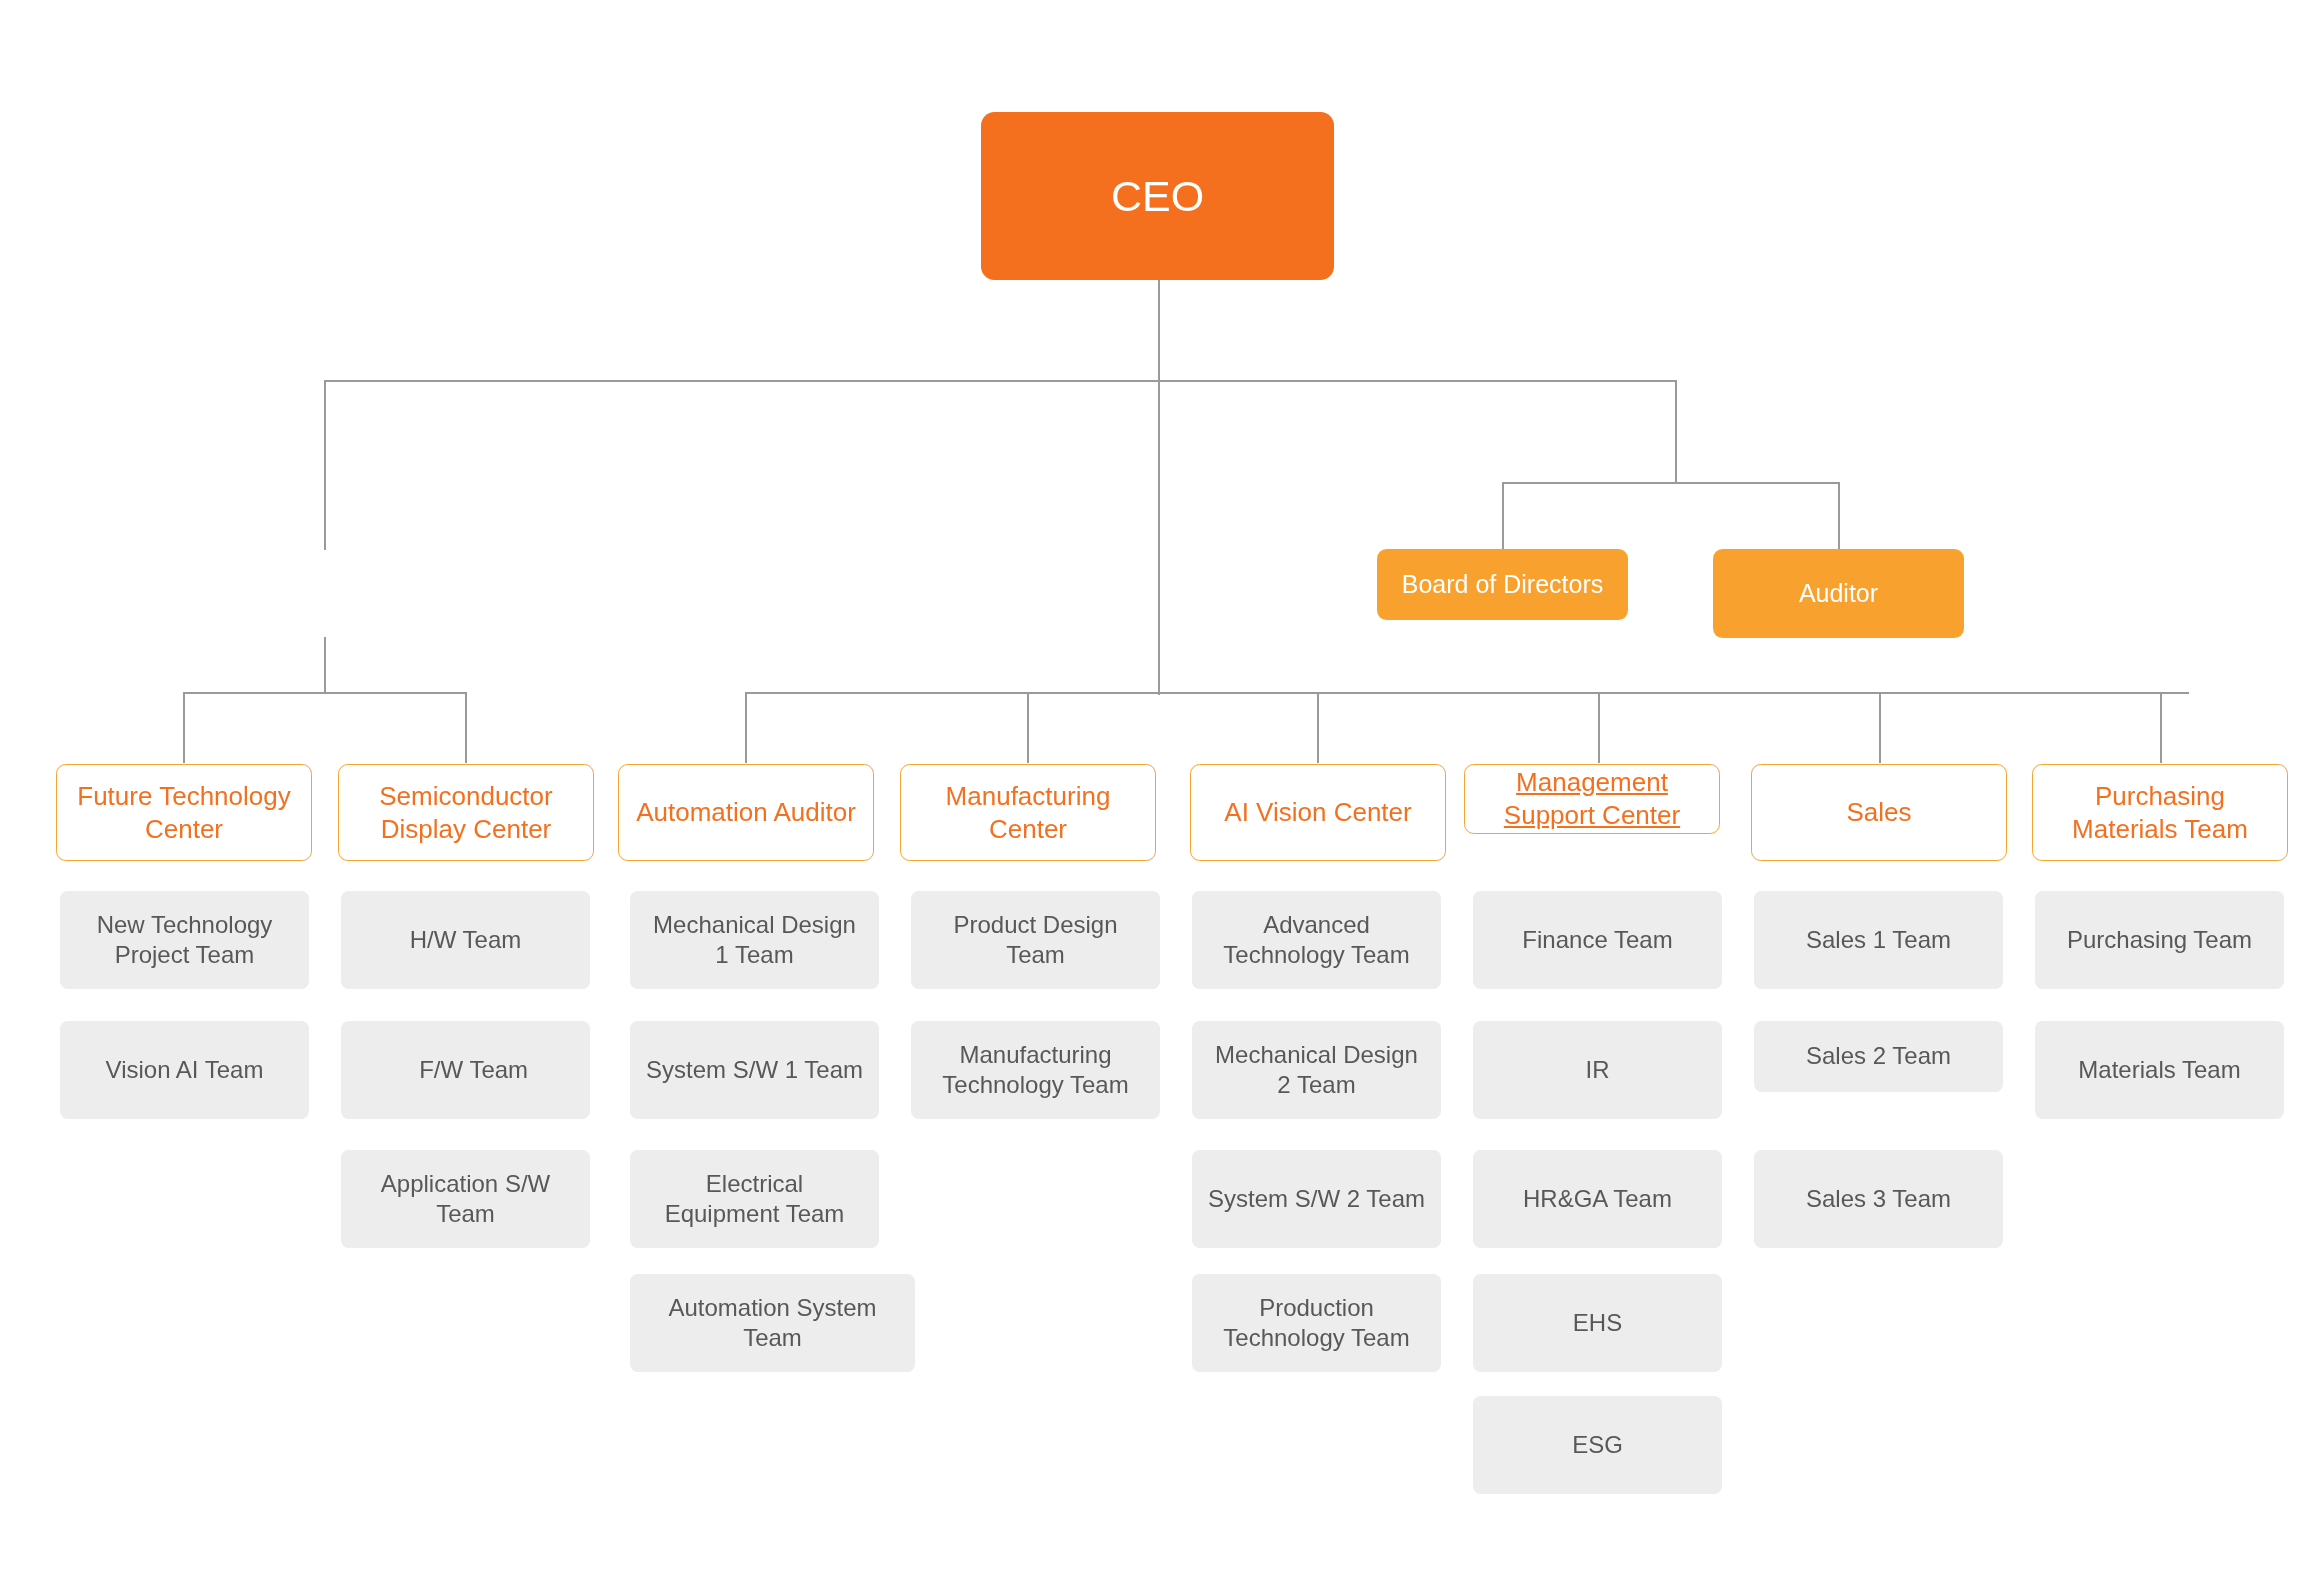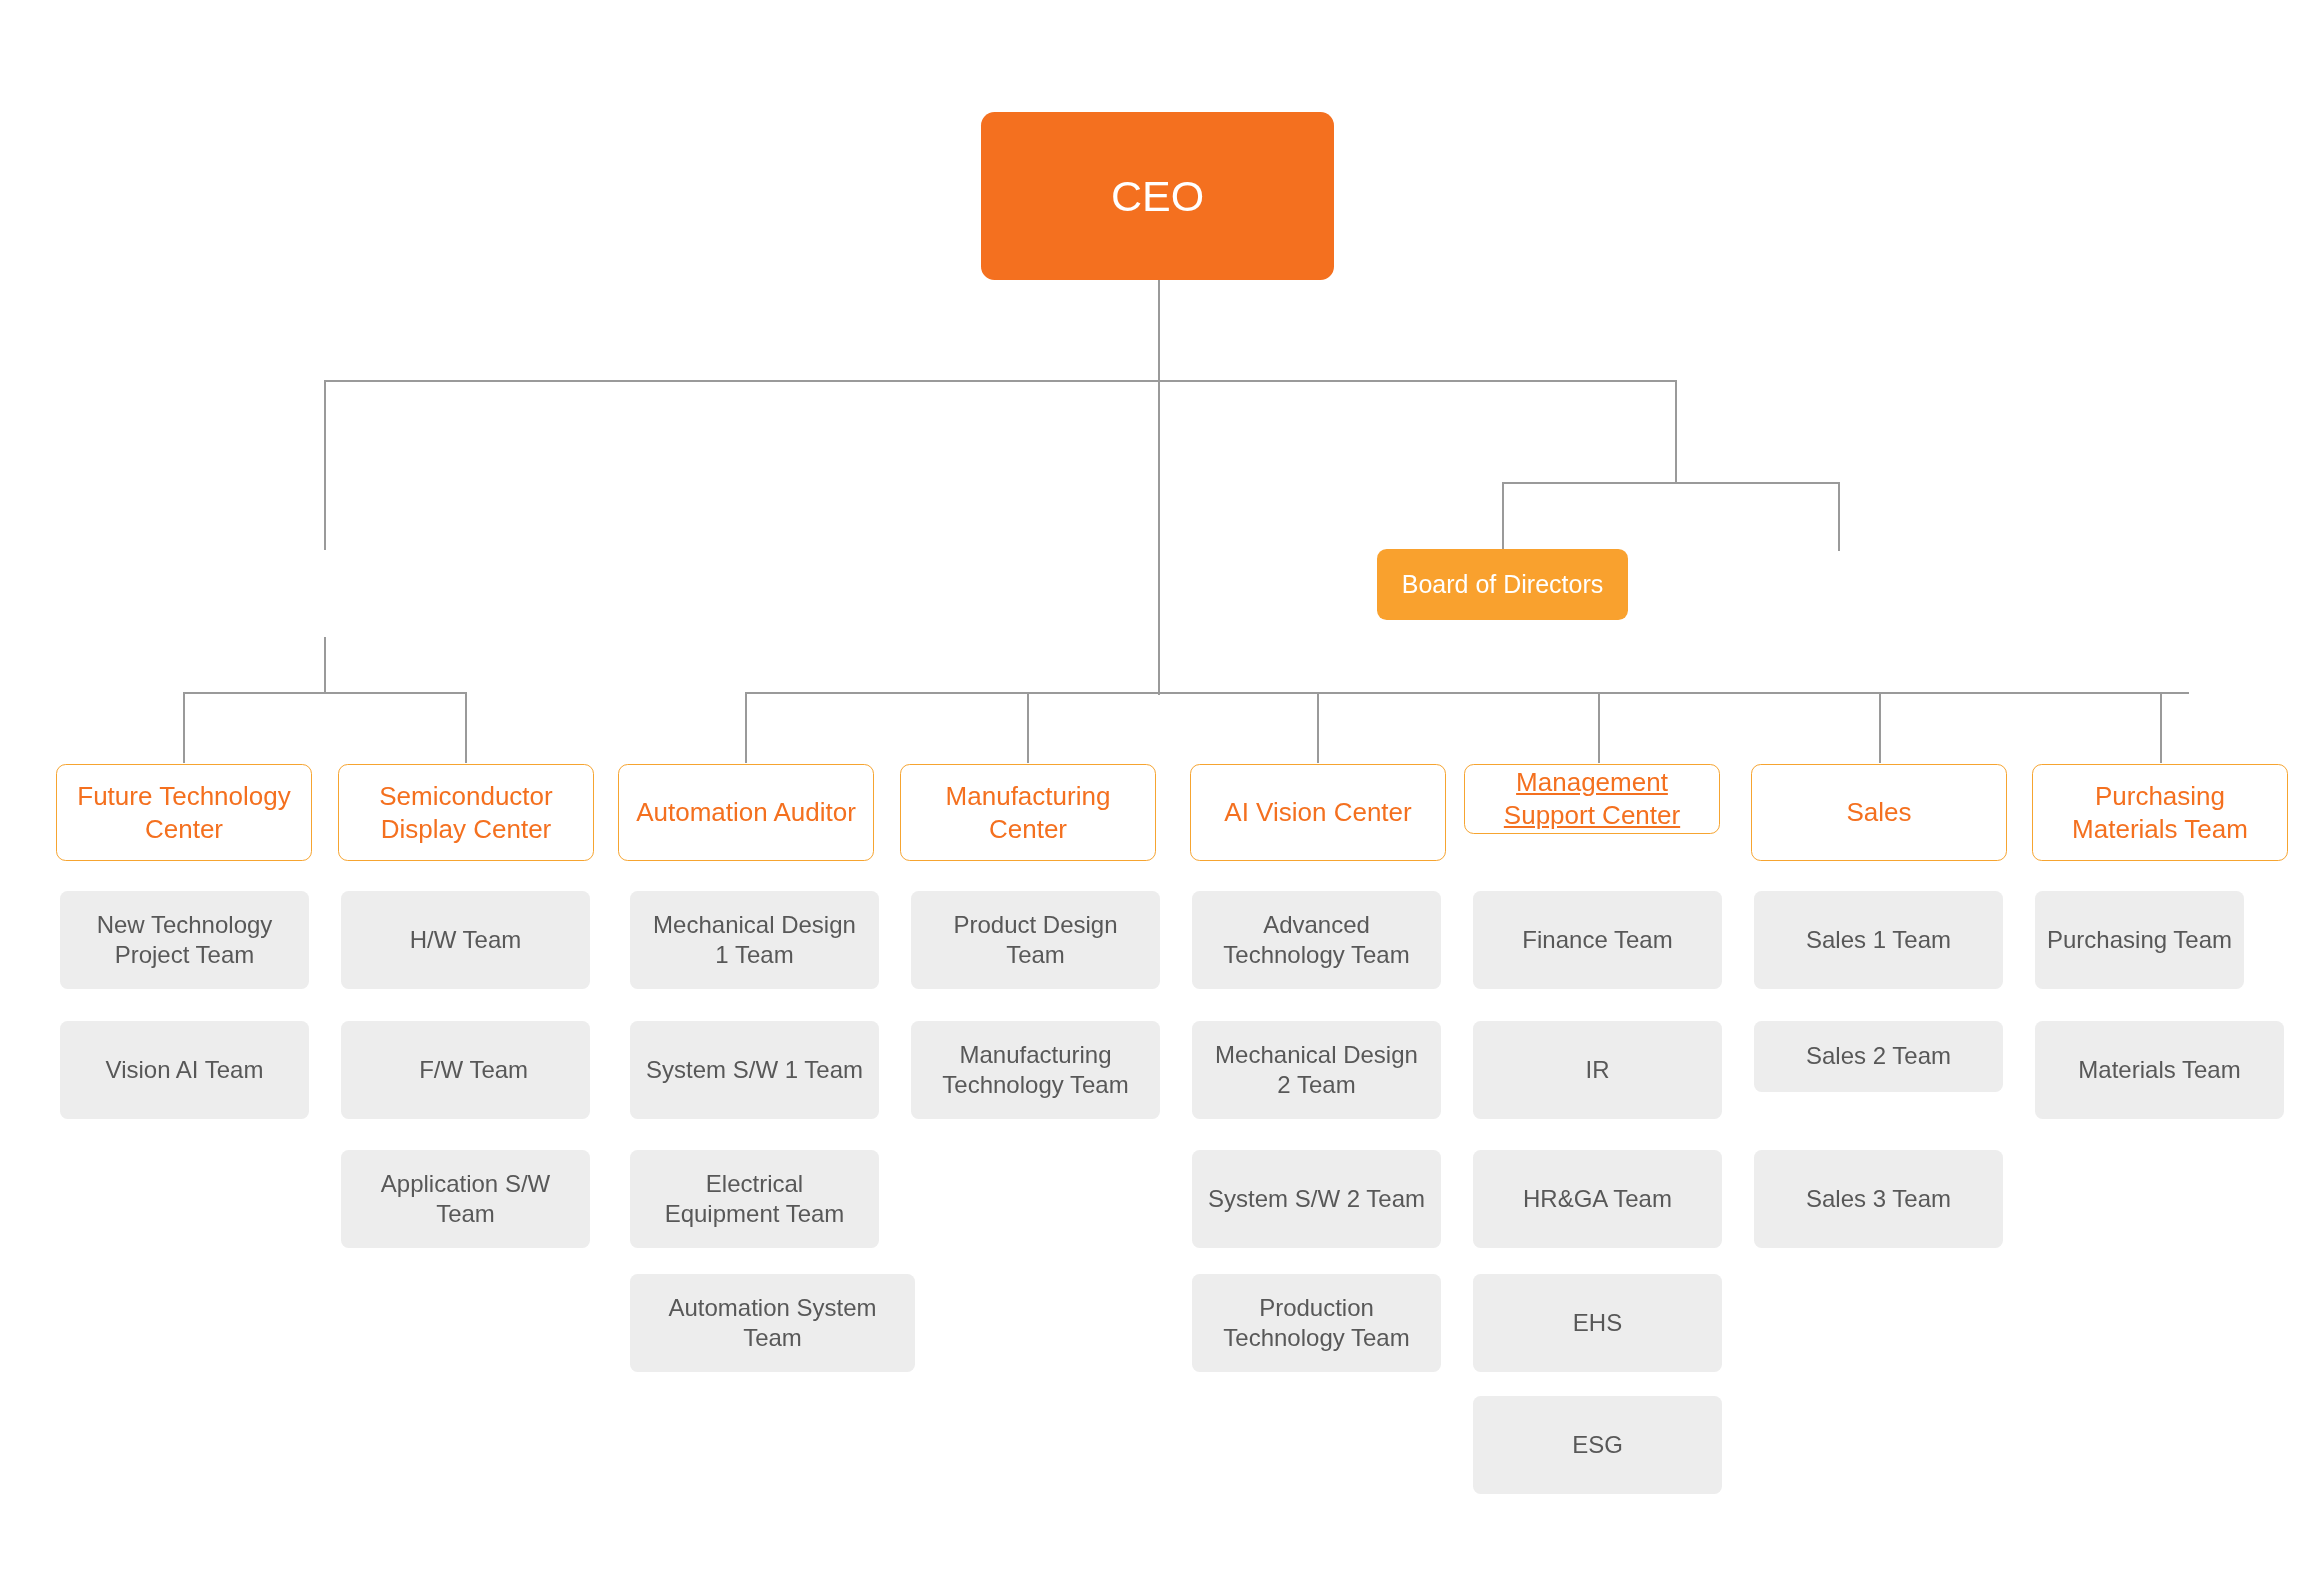--- a/index.html
+++ b/index.html
@@ -108,20 +108,23 @@
 
   <div class="node ceo" style="left:981px; top:112px; width:353px; height:168px;">
     <span class="lbl">CEO</span>
   </div>
 
 
   <div class="node exec" style="left:1377px; top:549px; width:251px; height:71px;">
     <span class="lbl">Board of Directors</span>
   </div>
 
+  <div class="node exec" style="left:1713px; top:549px; width:251px; height:89px;">
+    <span class="lbl">Auditor</span>
+  </div>
 
   <div class="node center" style="left:56px; top:764px; width:256px; height:97px;">
     <span class="lbl">Future Technology
 Center</span>
   </div>
   <div class="node center" style="left:338px; top:764px; width:256px; height:97px;">
     <span class="lbl">Semiconductor
 Display Center</span>
   </div>
   <div class="node center" style="left:618px; top:764px; width:256px; height:97px;">
@@ -225,21 +228,21 @@
   <div class="node team" style="left:1754px; top:891px; width:249px; height:98px;">
     <span class="lbl">Sales 1 Team</span>
   </div>
   <div class="node team" style="left:1754px; top:1021px; width:249px; height:71px;">
     <span class="lbl">Sales 2 Team</span>
   </div>
   <div class="node team" style="left:1754px; top:1150px; width:249px; height:98px;">
     <span class="lbl">Sales 3 Team</span>
   </div>
 
-  <div class="node team" style="left:2035px; top:891px; width:209px; height:98px;">
+  <div class="node team" style="left:2035px; top:891px; width:249px; height:98px;">
     <span class="lbl">Purchasing Team</span>
   </div>
   <div class="node team" style="left:2035px; top:1021px; width:249px; height:98px;">
     <span class="lbl">Materials Team</span>
   </div>
 
 </div>
 
 
 </body></html>

